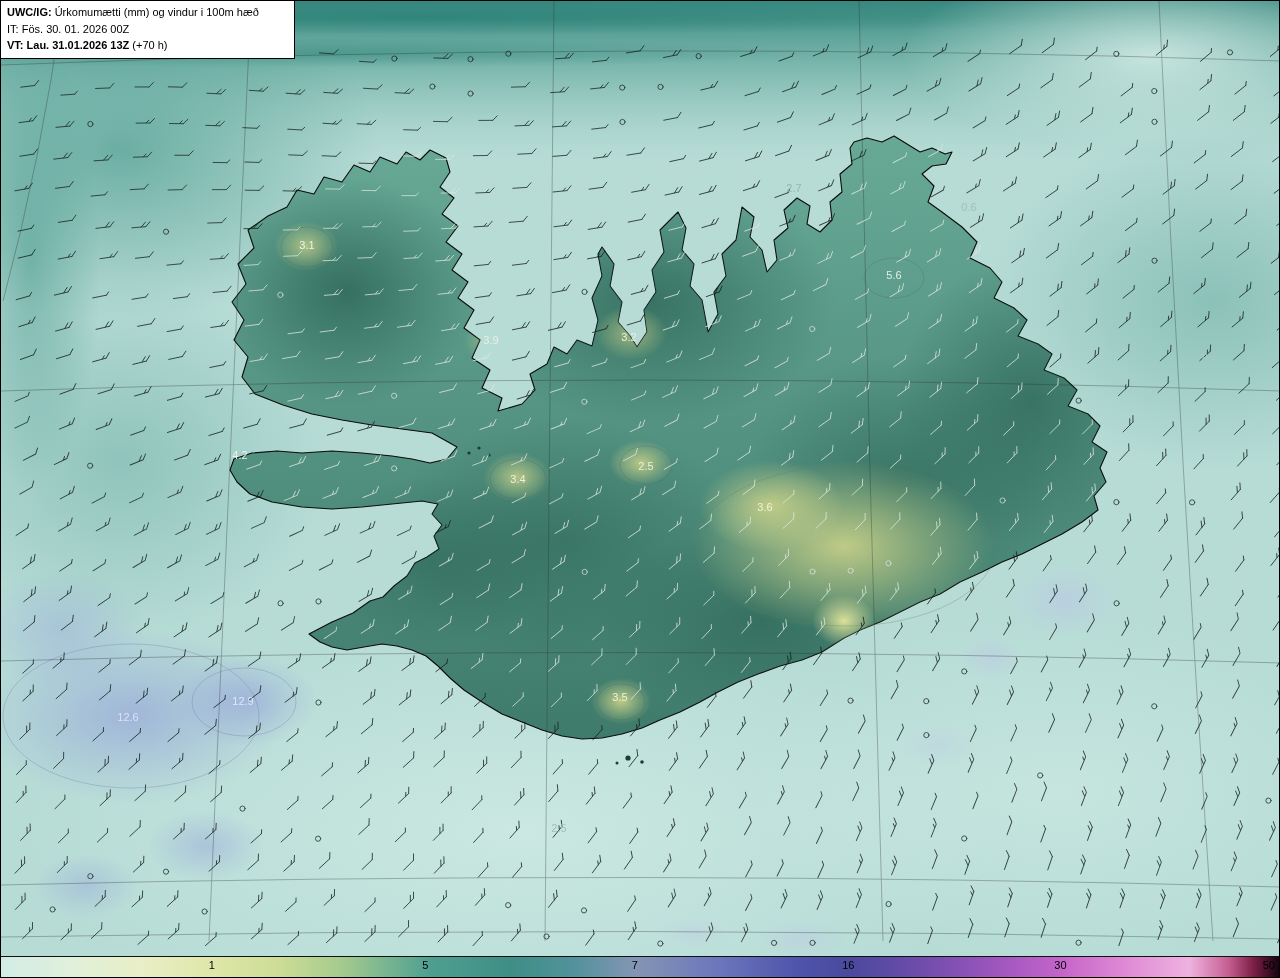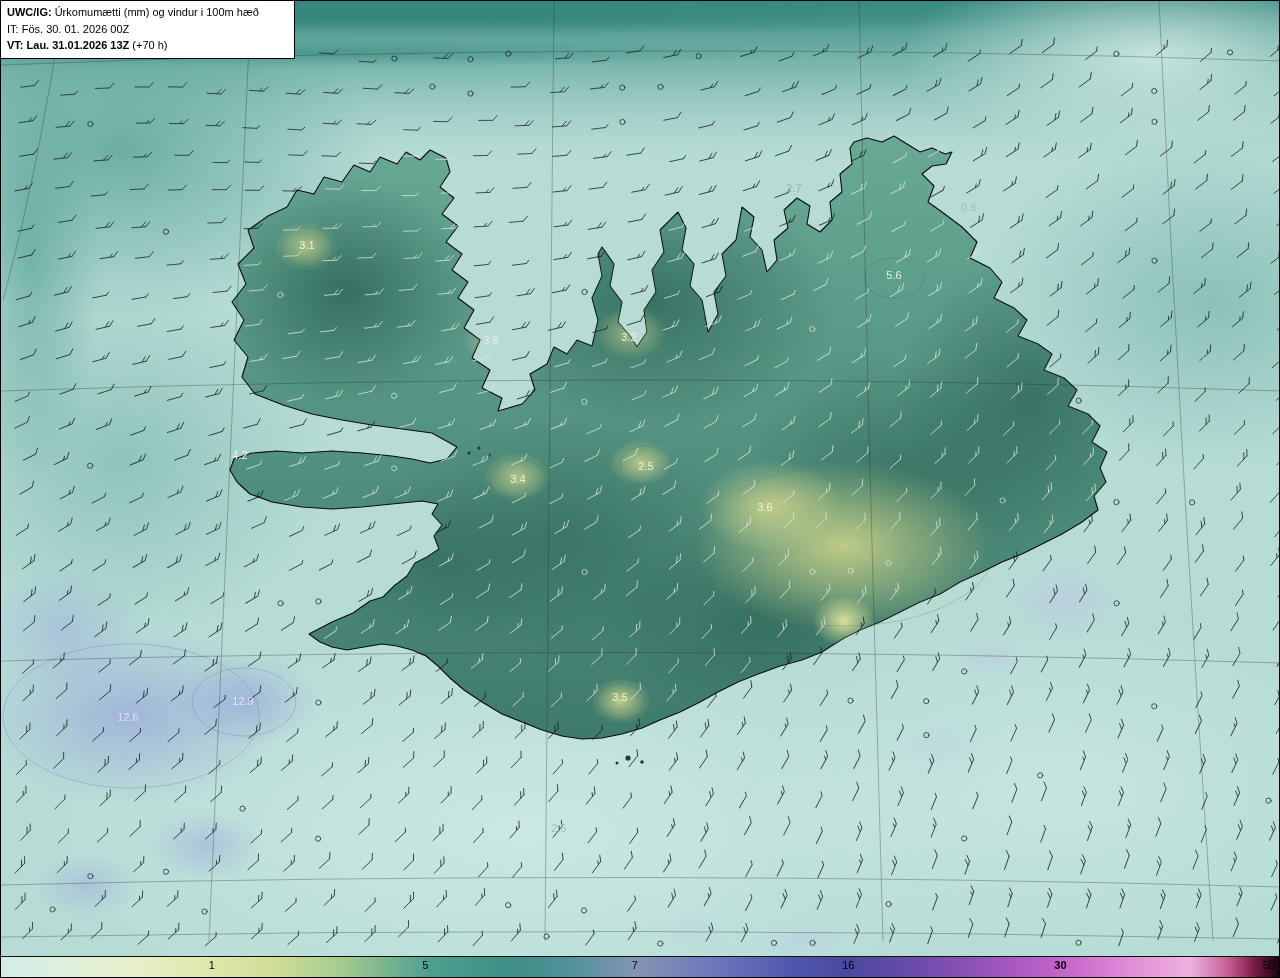--- a/index.html
+++ b/index.html
@@ -1114,16 +1114,16 @@
       <span class="b">Lau. 31.01.2026 13Z</span>
       <span>(+70 h)</span>
     </div>
   </div>
 
   <div class="colorbar" id="colorbar" style="background: linear-gradient(to right, rgb(210, 236, 230) 0%, rgb(223, 240, 220) 5%, rgb(233, 239, 198) 11%, rgb(223, 230, 169) 16.5%, rgb(206, 222, 150) 21.5%, rgb(166, 203, 141) 26.5%, rgb(116, 179, 145) 30.5%, rgb(79, 159, 144) 33.5%, rgb(62, 142, 134) 40%, rgb(84, 146, 157) 45%, rgb(132, 149, 180) 49.6%, rgb(108, 119, 188) 56%, rgb(80, 86, 172) 62%, rgb(73, 73, 157) 66.3%, rgb(111, 76, 171) 72%, rgb(154, 85, 189) 77.5%, rgb(196, 100, 201) 82.9%, rgb(223, 138, 213) 88%, rgb(238, 178, 224) 93%, rgb(199, 95, 147) 96%, rgb(124, 31, 71) 98%, rgb(22, 4, 16) 100%);">
       <span class="cb-tick" style="left: 16.5%;">1</span>
       <span class="cb-tick" style="left: 33.2%;">5</span>
       <span class="cb-tick" style="left: 49.6%;">7</span>
       <span class="cb-tick" style="left: 66.3%;">16</span>
-      <span class="cb-tick" style="left: 82.9%; font-weight: bold;">30</span>
+      <span class="cb-tick" style="left: 82.9%;">30</span>
       <span class="cb-tick" style="left: 99.2%;">50</span>
     </div>
 </div>
 
 </body></html>

